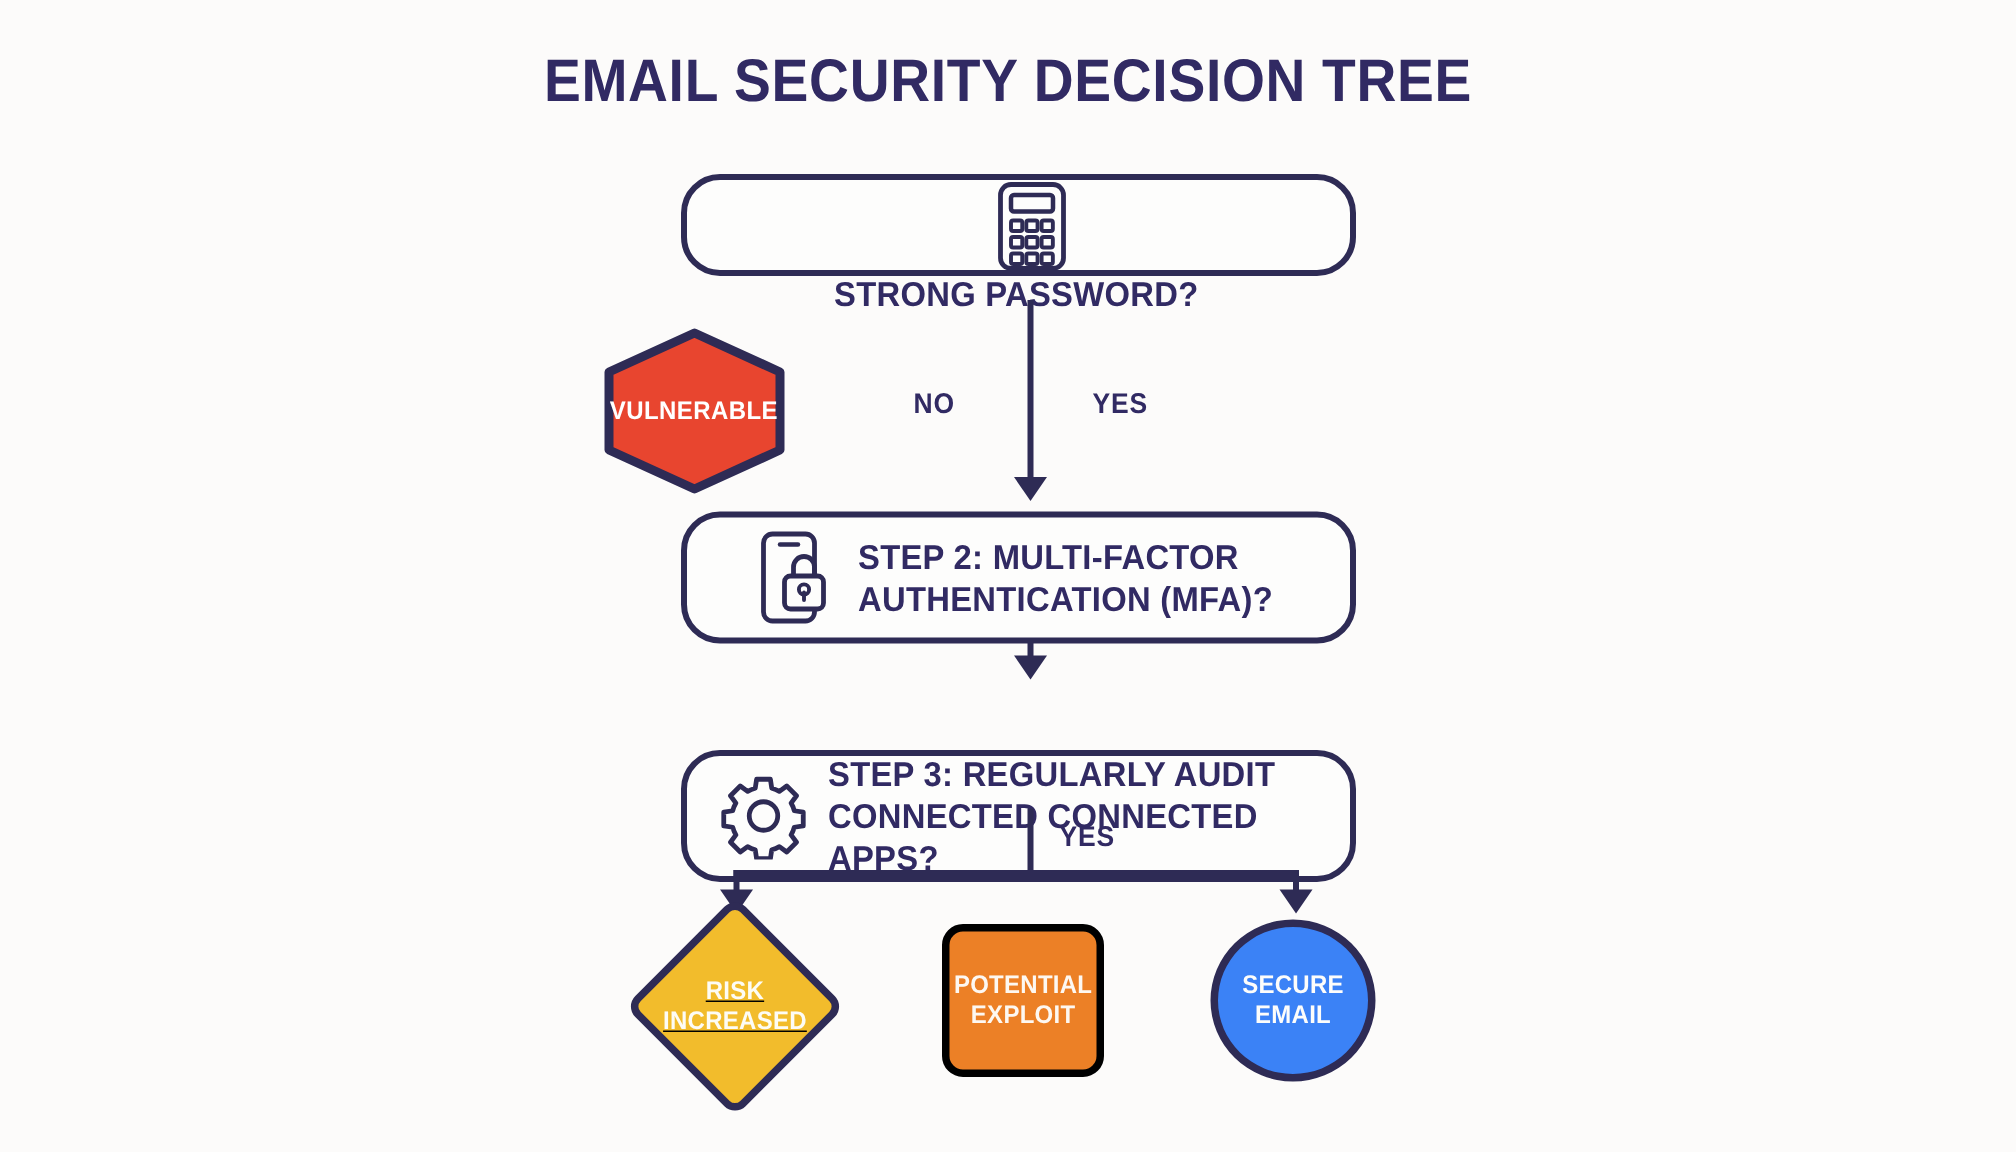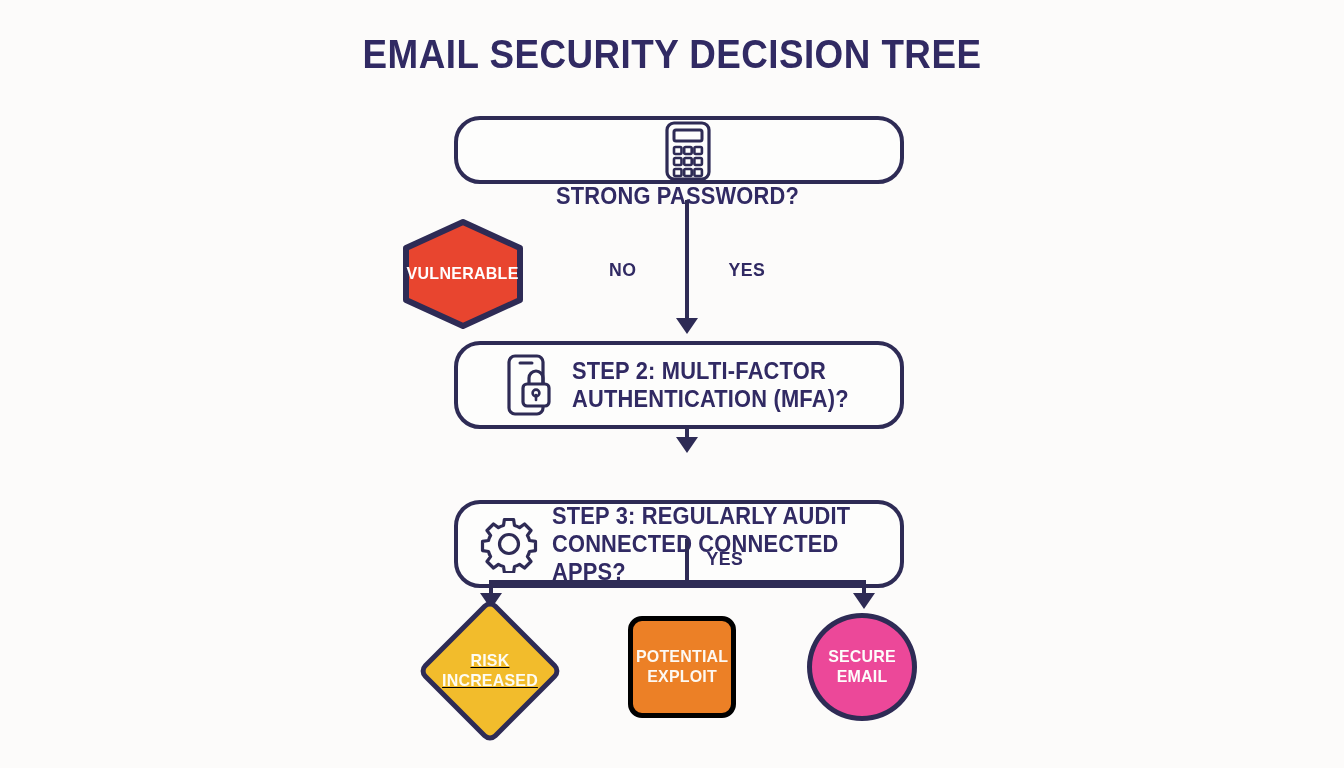--- a/index.html
+++ b/index.html
@@ -158,21 +158,21 @@
     font-weight: bold;
     font-size: 17px;
     line-height: 1.18;
     letter-spacing: 0.2px;
     transform: scaleX(0.94);
   }
 
   .circle-node {
     position: absolute;
     box-sizing: border-box;
-    background: #ec4899;
+    background: #3b82f6;
     border: 5px solid #2e2b55;
     border-radius: 50%;
     display: flex;
     align-items: center;
     justify-content: center;
     text-align: center;
   }
   .circle-node .ci-label {
     color: #fdfdfb;
     font-weight: bold;

